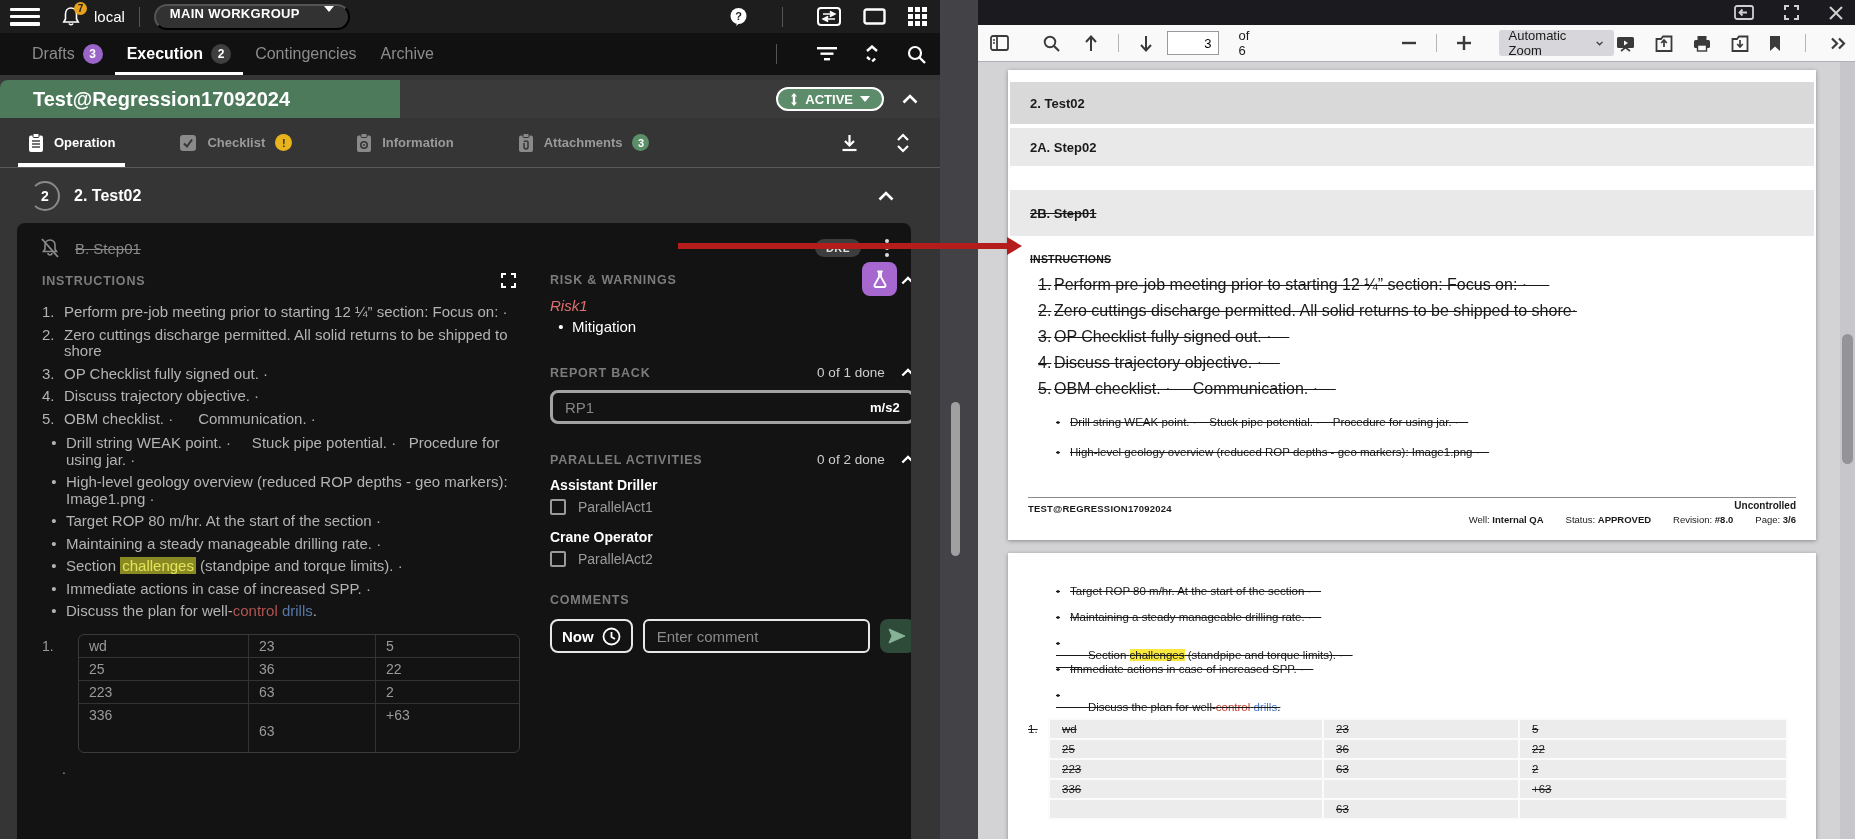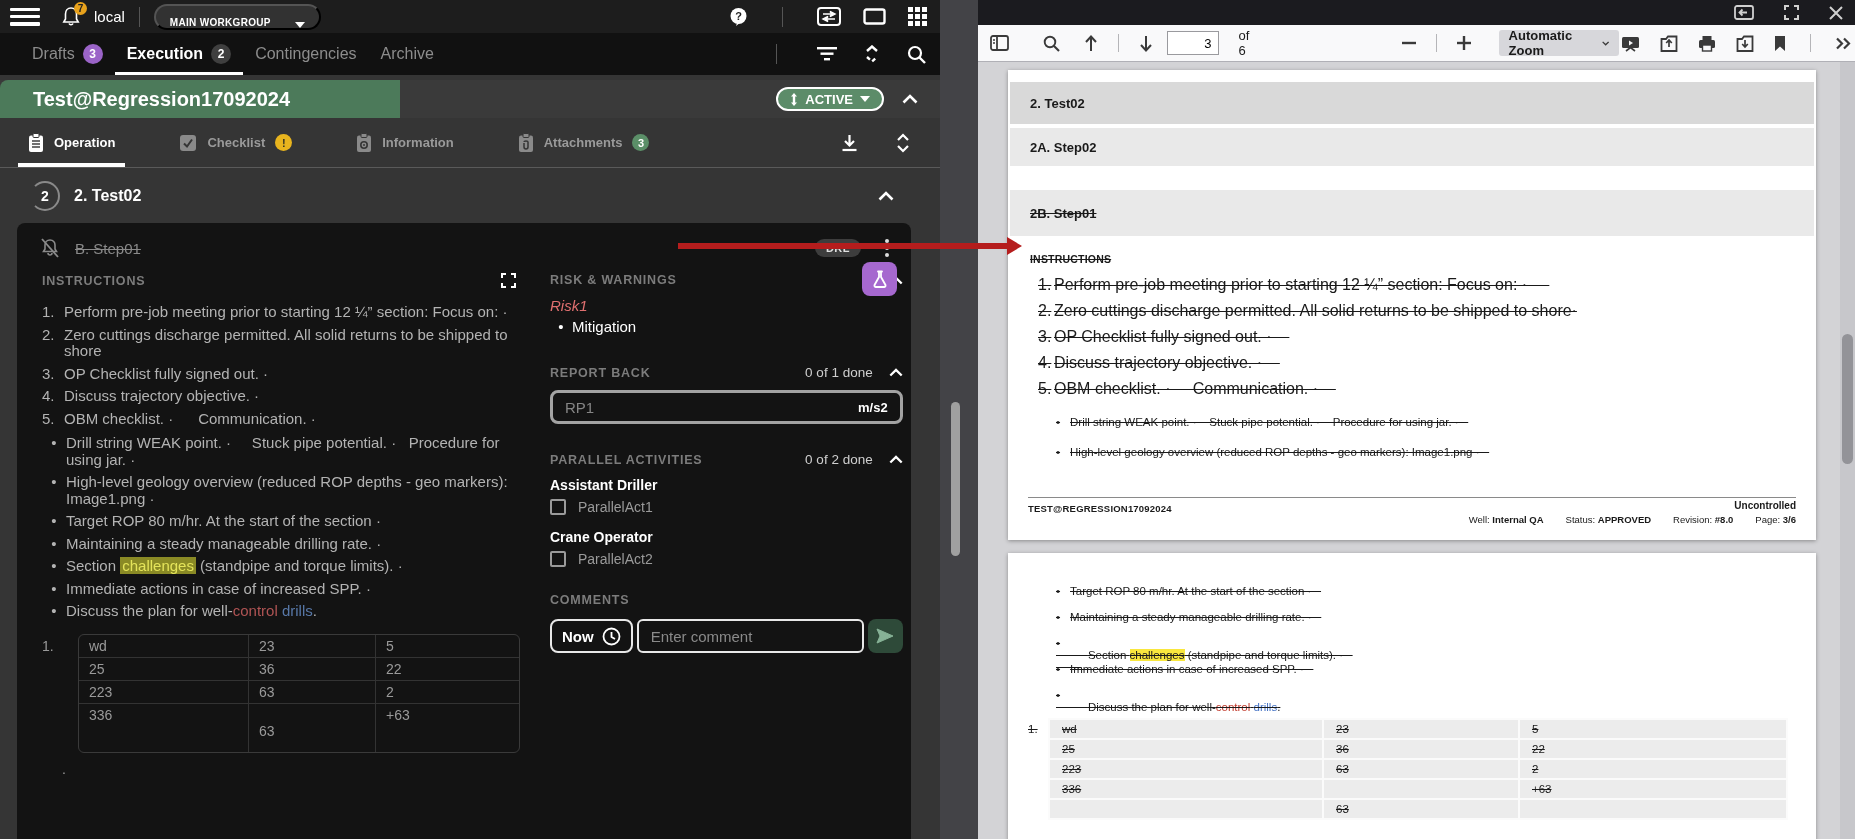--- a/index.html
+++ b/index.html
@@ -15,21 +15,21 @@
     padding:0 10px; color:#eee; flex:0 0 33px; }
   .hamburger { width:30px; height:18px; display:flex; flex-direction:column; justify-content:space-between; cursor:pointer; }
   .hamburger div { height:3.5px; background:#fff; border-radius:1px; }
   .bell-wrap { position:relative; margin-left:22px; }
   .badge-orange { position:absolute; top:-5px; right:-7px; background:#e8a21c; color:#222;
     font-size:10px; font-weight:bold; border-radius:50%; width:13px; height:13px;
     display:flex; align-items:center; justify-content:center; }
   .env-label { margin-left:14px; font-size:15px; color:#fff; }
   .v-div { width:1px; height:20px; background:#555; margin:0 14px; }
   .wg-btn { background:#323232; border-radius:17px; height:26px; padding:0 14px;
-    display:flex; align-items:flex-end; gap:24px; font-size:10px; font-weight:bold;
+    display:flex; align-items:flex-start; gap:24px; font-size:13px; font-weight:bold;
     letter-spacing:.3px; color:#fff; cursor:pointer; }
   .caret-down { width:0; height:0; border-left:5px solid transparent; border-right:5px solid transparent;
     border-top:6px solid #fff; }
   .topbar-right { margin-left:auto; display:flex; align-items:center; gap:18px; }
 
   .tabrow { height:42px; background:#111; display:flex; align-items:center;
     padding:0 12px 0 20px; flex:0 0 42px; }
   .tab { display:flex; align-items:center; gap:8px; font-size:16px; color:#8c8c8c;
     padding:0 12px; height:100%; cursor:pointer; }
   .tab.active { color:#fff; font-weight:bold; border-bottom:3px solid #fff; padding-top:3px; }
@@ -114,21 +114,21 @@
   .mitig .b { flex:0 0 22px; text-align:center; }
   .rb-input { margin-top:4px; border:3px solid #a3a3a3; border-radius:8px; height:34px;
     display:flex; align-items:center; padding:0 12px; }
   .rb-input input { flex:1; background:none; border:none; outline:none; color:#ddd; font-size:15px;
     font-family:"Liberation Sans",sans-serif; }
   .rb-input input::placeholder { color:#858585; }
   .unit { color:#fff; font-size:13px; font-weight:bold; }
   .role { color:#fff; font-size:14px; font-weight:bold; margin-top:14px; }
   .task { display:flex; align-items:center; gap:12px; margin-top:6px; color:#9a9a9a; font-size:14px; }
   .checkbox { width:16px; height:16px; border:2px solid #9a9a9a; border-radius:2px; cursor:pointer; }
-  .comment-row { display:flex; align-items:center; gap:4px; margin-top:12px; }
+  .comment-row { display:flex; align-items:center; gap:10px; margin-top:12px; }
   .now-btn { border:2px solid #e8e8e8; background:none; border-radius:8px; height:34px;
     display:flex; align-items:center; gap:8px; padding:0 10px; color:#fff;
     font-size:15px; font-weight:bold; cursor:pointer; }
   .comment-input { flex:1; border:2px solid #e8e8e8; border-radius:6px; height:34px;
     background:none; outline:none; color:#ddd; padding:0 12px; font-size:15px;
     font-family:"Liberation Sans",sans-serif; }
   .comment-input::placeholder { color:#8a8a8a; }
   .send-btn { width:35px; height:34px; background:#2e4a39; border:none; border-radius:8px;
     cursor:pointer; display:flex; align-items:center; justify-content:center; }
 
@@ -618,21 +618,21 @@
         </button>
         <div class="pt-div"></div>
         <button class="icon-btn">
           <svg width="14" height="17" viewBox="0 0 14 17">
             <path d="M7 1 L7 15 M2 10 L7 15.5 L12 10" fill="none" stroke="#3a3a3a" stroke-width="2"></path>
           </svg>
         </button>
         <input class="page-input" value="3" style="">
         <span class="of-label">of 6</span>
       </div>
-      <div class="pt-group" style="margin-left:150px;font-weight:bold;">
+      <div class="pt-group" style="margin-left:150px;">
         <button class="icon-btn">
           <svg width="14" height="4" viewBox="0 0 14 4">
             <rect x="0" y="0.8" width="14" height="2.4" fill="#3a3a3a"></rect>
           </svg>
         </button>
         <div class="pt-div"></div>
         <button class="icon-btn">
           <svg width="14" height="14" viewBox="0 0 14 14">
             <rect x="0" y="5.8" width="14" height="2.4" fill="#3a3a3a"></rect>
             <rect x="5.8" y="0" width="2.4" height="14" fill="#3a3a3a"></rect>

